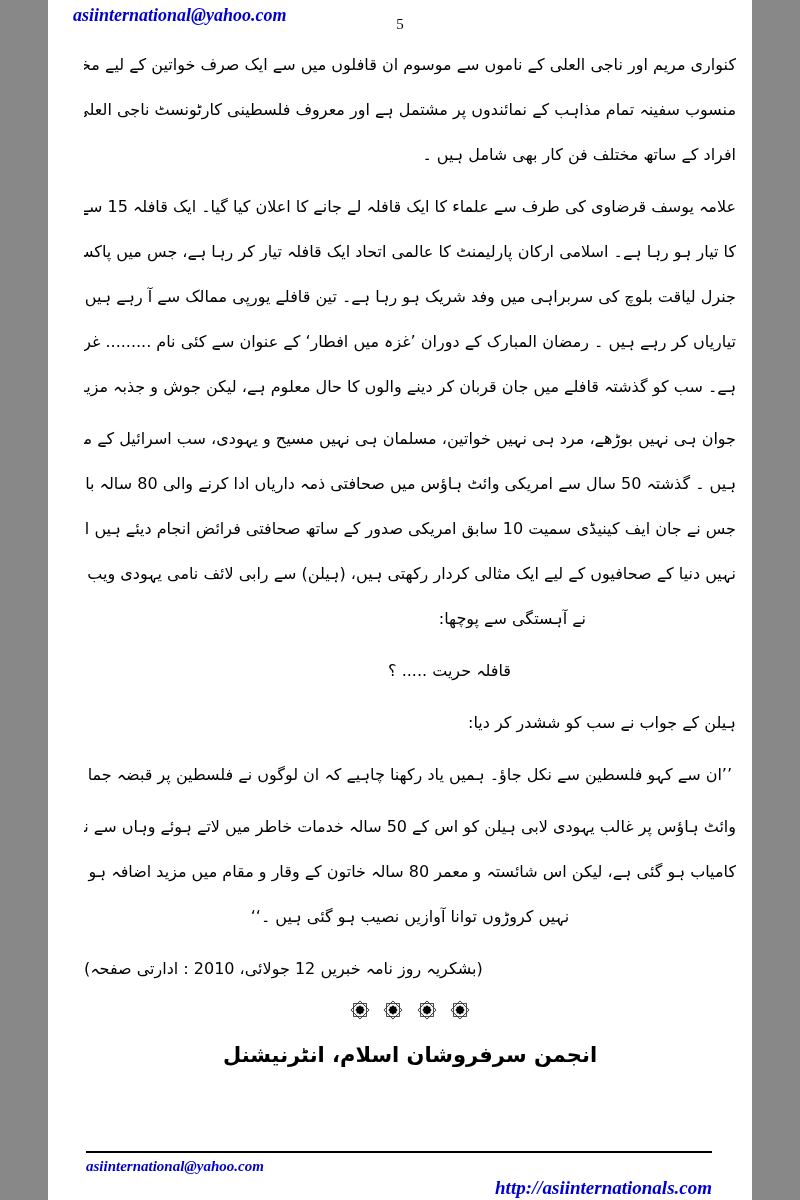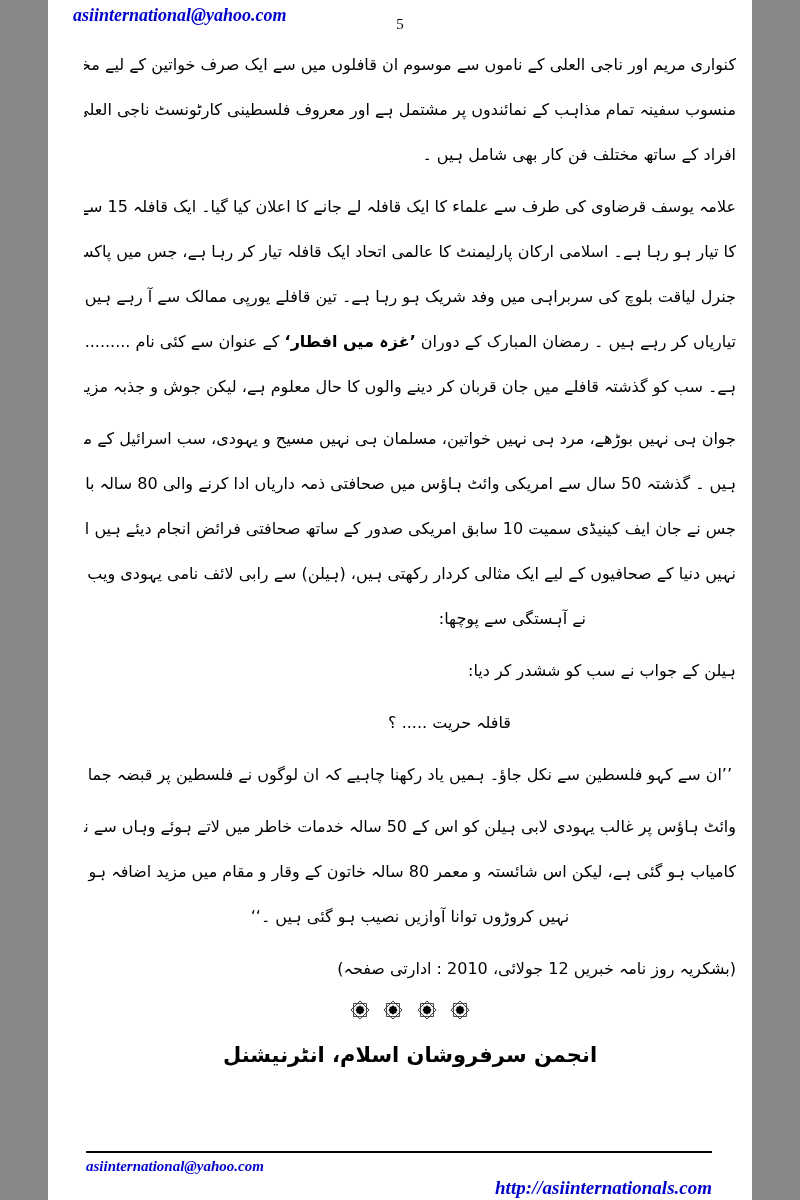--- a/index.html
+++ b/index.html
@@ -32,23 +32,23 @@
     direction:rtl;
     font-size:16px;
     color:#000;
   }
   .para { margin:0 0 7px 0; }
   .line {
     height:45px; line-height:45px;
     white-space:nowrap; overflow:hidden;
     text-align:right;
   }
-  .line b { font-weight:bold; }
+  .line b { font-weight:normal; }
   .line.center { text-align:center; }
-  .line.left   { text-align:right; }
+  .line.left   { text-align:left; }
   .line.ind-150 { padding-right:150px; }
   .line.ind-225 { padding-right:225px; }
   .line.quote-start { padding-right:4px; }
   
   .ornament-row {
     margin-top:8px;
     text-align:center;
     height:26px;
   }
   .star { display:inline-block; width:22px; height:22px; margin:0 3px; vertical-align:middle; }
@@ -108,25 +108,25 @@
 
     <div class="para">
       <div class="line">جوان ہی نہیں بوڑھے، مرد ہی نہیں خواتین، مسلمان ہی نہیں مسیح و یہودی، سب اسرائیل کے مظالم سے سراپا احتجاج</div>
       <div class="line">ہیں ۔ گذشتہ 50 سال سے امریکی وائٹ ہاؤس میں صحافتی ذمہ داریاں ادا کرنے والی 80 سالہ باوقار خاتون ہیلن تھامس،</div>
       <div class="line">جس نے جان ایف کینیڈی سمیت 10 سابق امریکی صدور کے ساتھ صحافتی فرائض انجام دیئے ہیں اور وائٹ ہاؤس ہی کے</div>
       <div class="line">نہیں دنیا کے صحافیوں کے لیے ایک مثالی کردار رکھتی ہیں، (ہیلن) سے رابی لائف نامی یہودی ویب سائٹ کے نمائندے</div>
       <div class="line ind-150">نے آہستگی سے پوچھا:</div>
     </div>
 
     <div class="para">
-      <div class="line">ہیلن کے جواب نے سب کو ششدر کر دیا:</div>
+      <div class="line ind-225">قافلہ حریت ..... ؟</div>
     </div>
 
     <div class="para">
-      <div class="line ind-225">قافلہ حریت ..... ؟</div>
+      <div class="line">ہیلن کے جواب نے سب کو ششدر کر دیا:</div>
     </div>
 
     <div class="para">
       <div class="line quote-start">’’ان سے کہو فلسطین سے نکل جاؤ۔ ہمیں یاد رکھنا چاہیے کہ ان لوگوں نے فلسطین پر قبضہ جما رکھا ہے۔ فلسطین ان</div>
     </div>
 
     <div class="para">
       <div class="line">وائٹ ہاؤس پر غالب یہودی لابی ہیلن کو اس کے 50 سالہ خدمات خاطر میں لاتے ہوئے وہاں سے نکلوانے میں</div>
       <div class="line">کامیاب ہو گئی ہے، لیکن اس شائستہ و معمر 80 سالہ خاتون کے وقار و مقام میں مزید اضافہ ہو گیا ہے۔ اہل غزہ کو ایک</div>
       <div class="line center">نہیں کروڑوں توانا آوازیں نصیب ہو گئی ہیں ۔‘‘</div>

